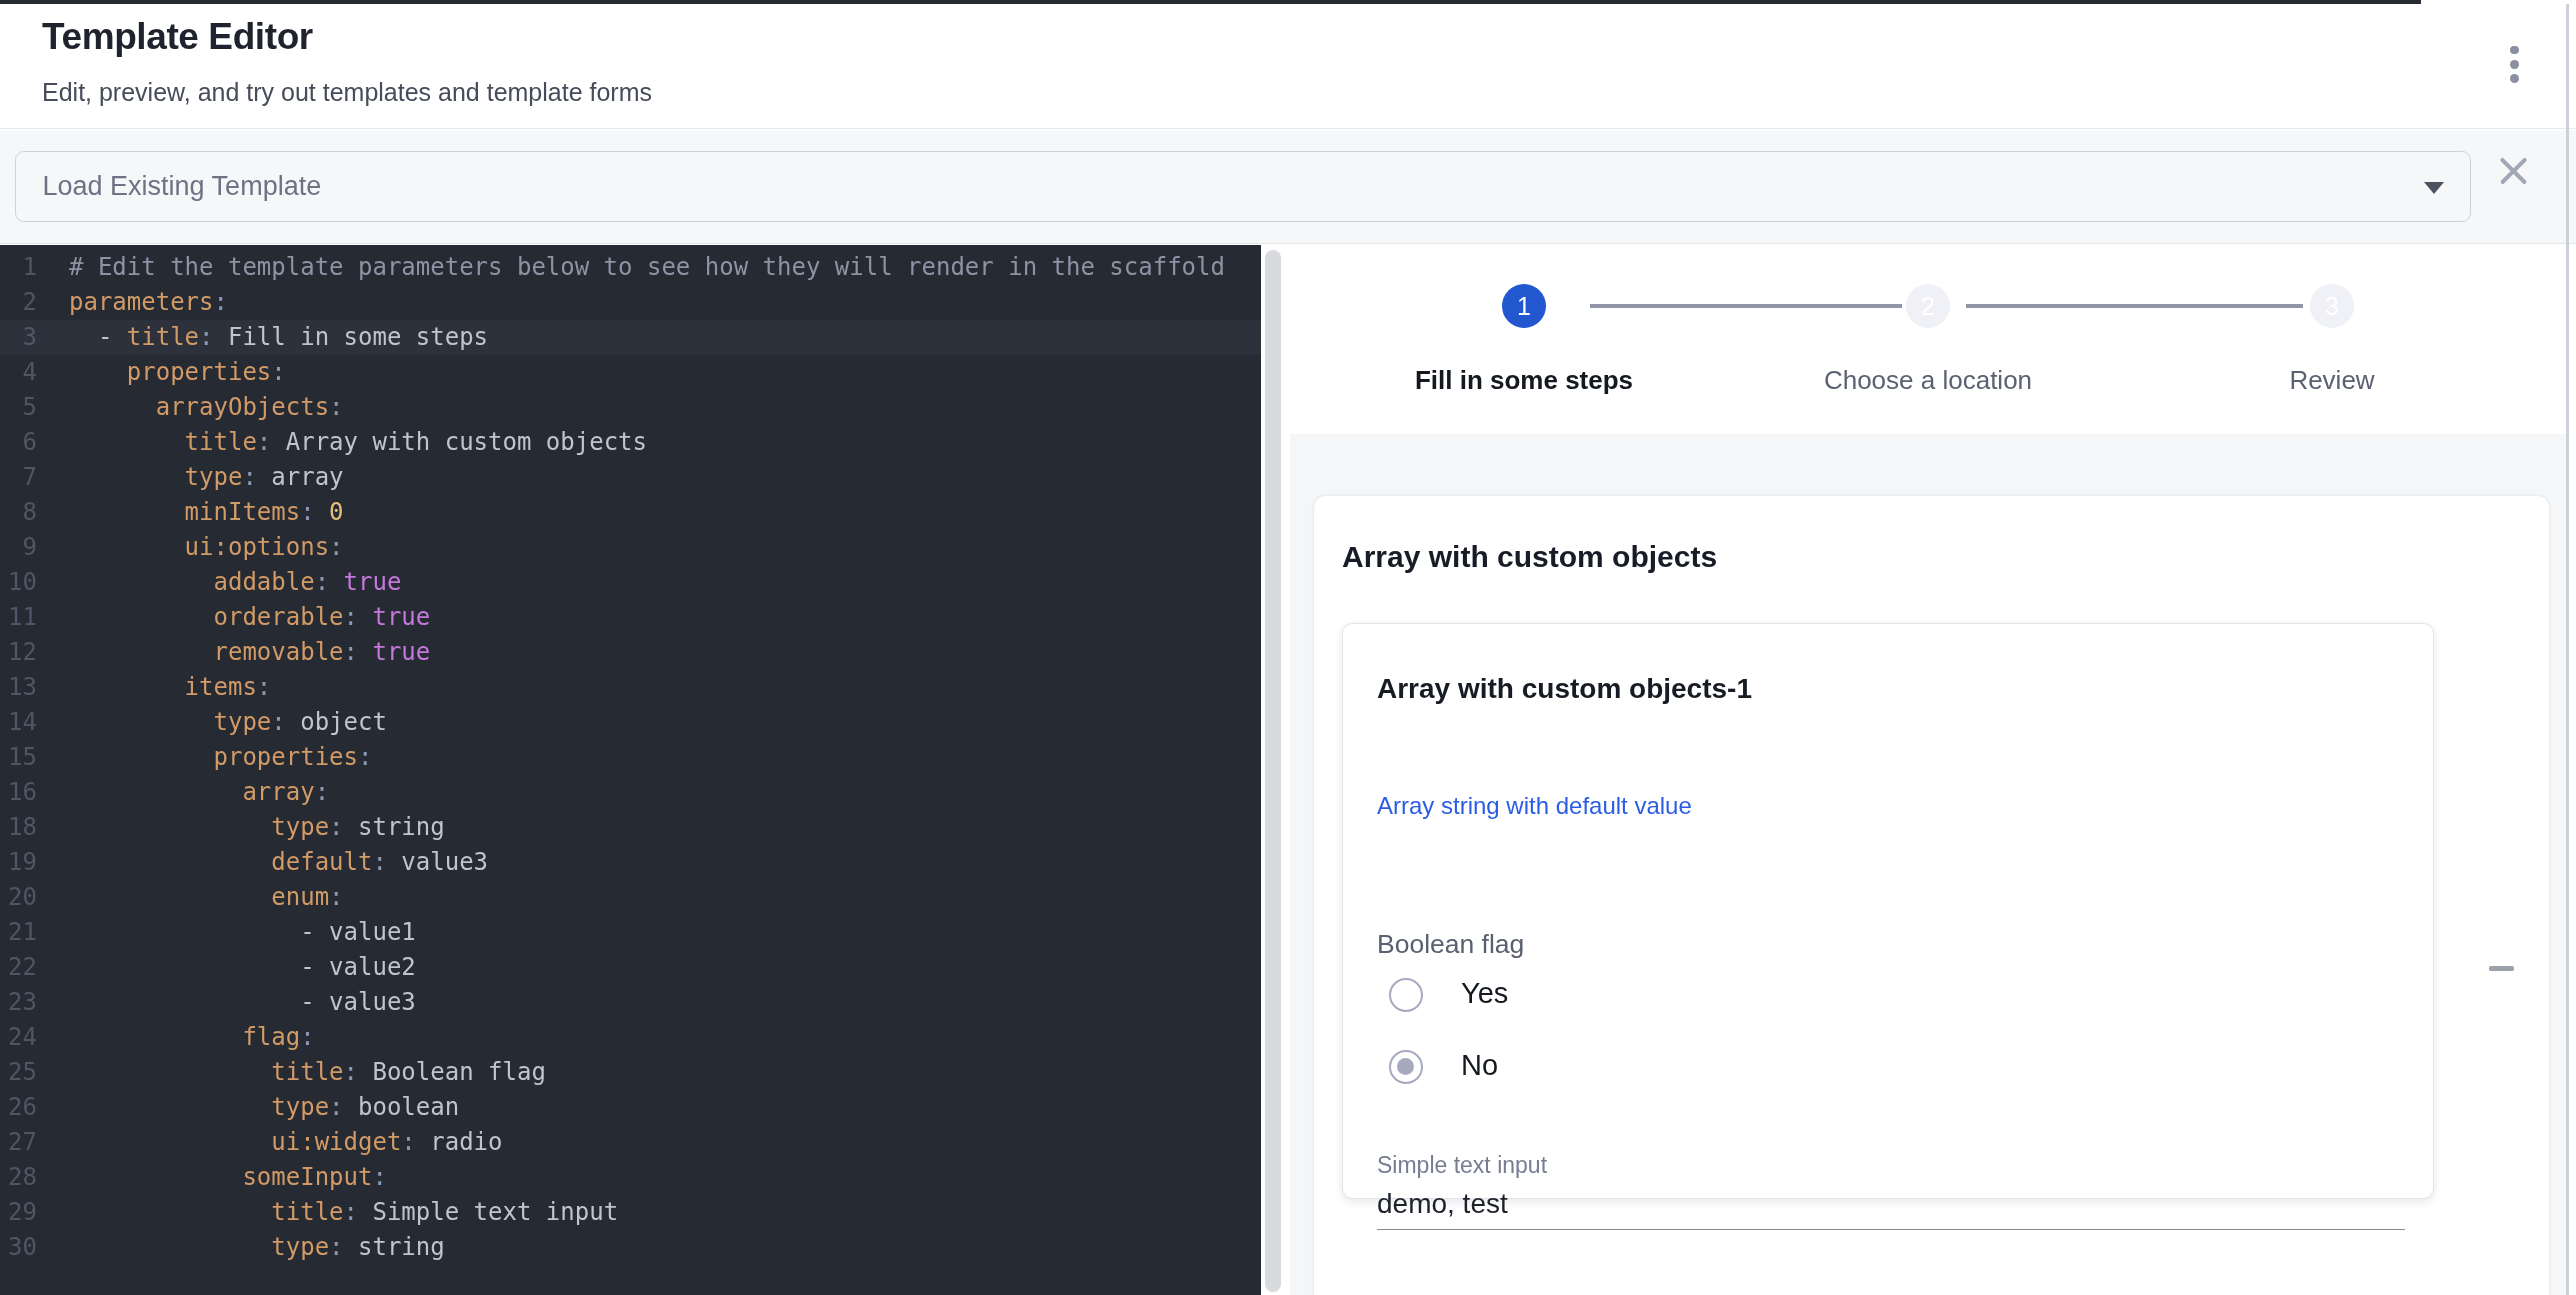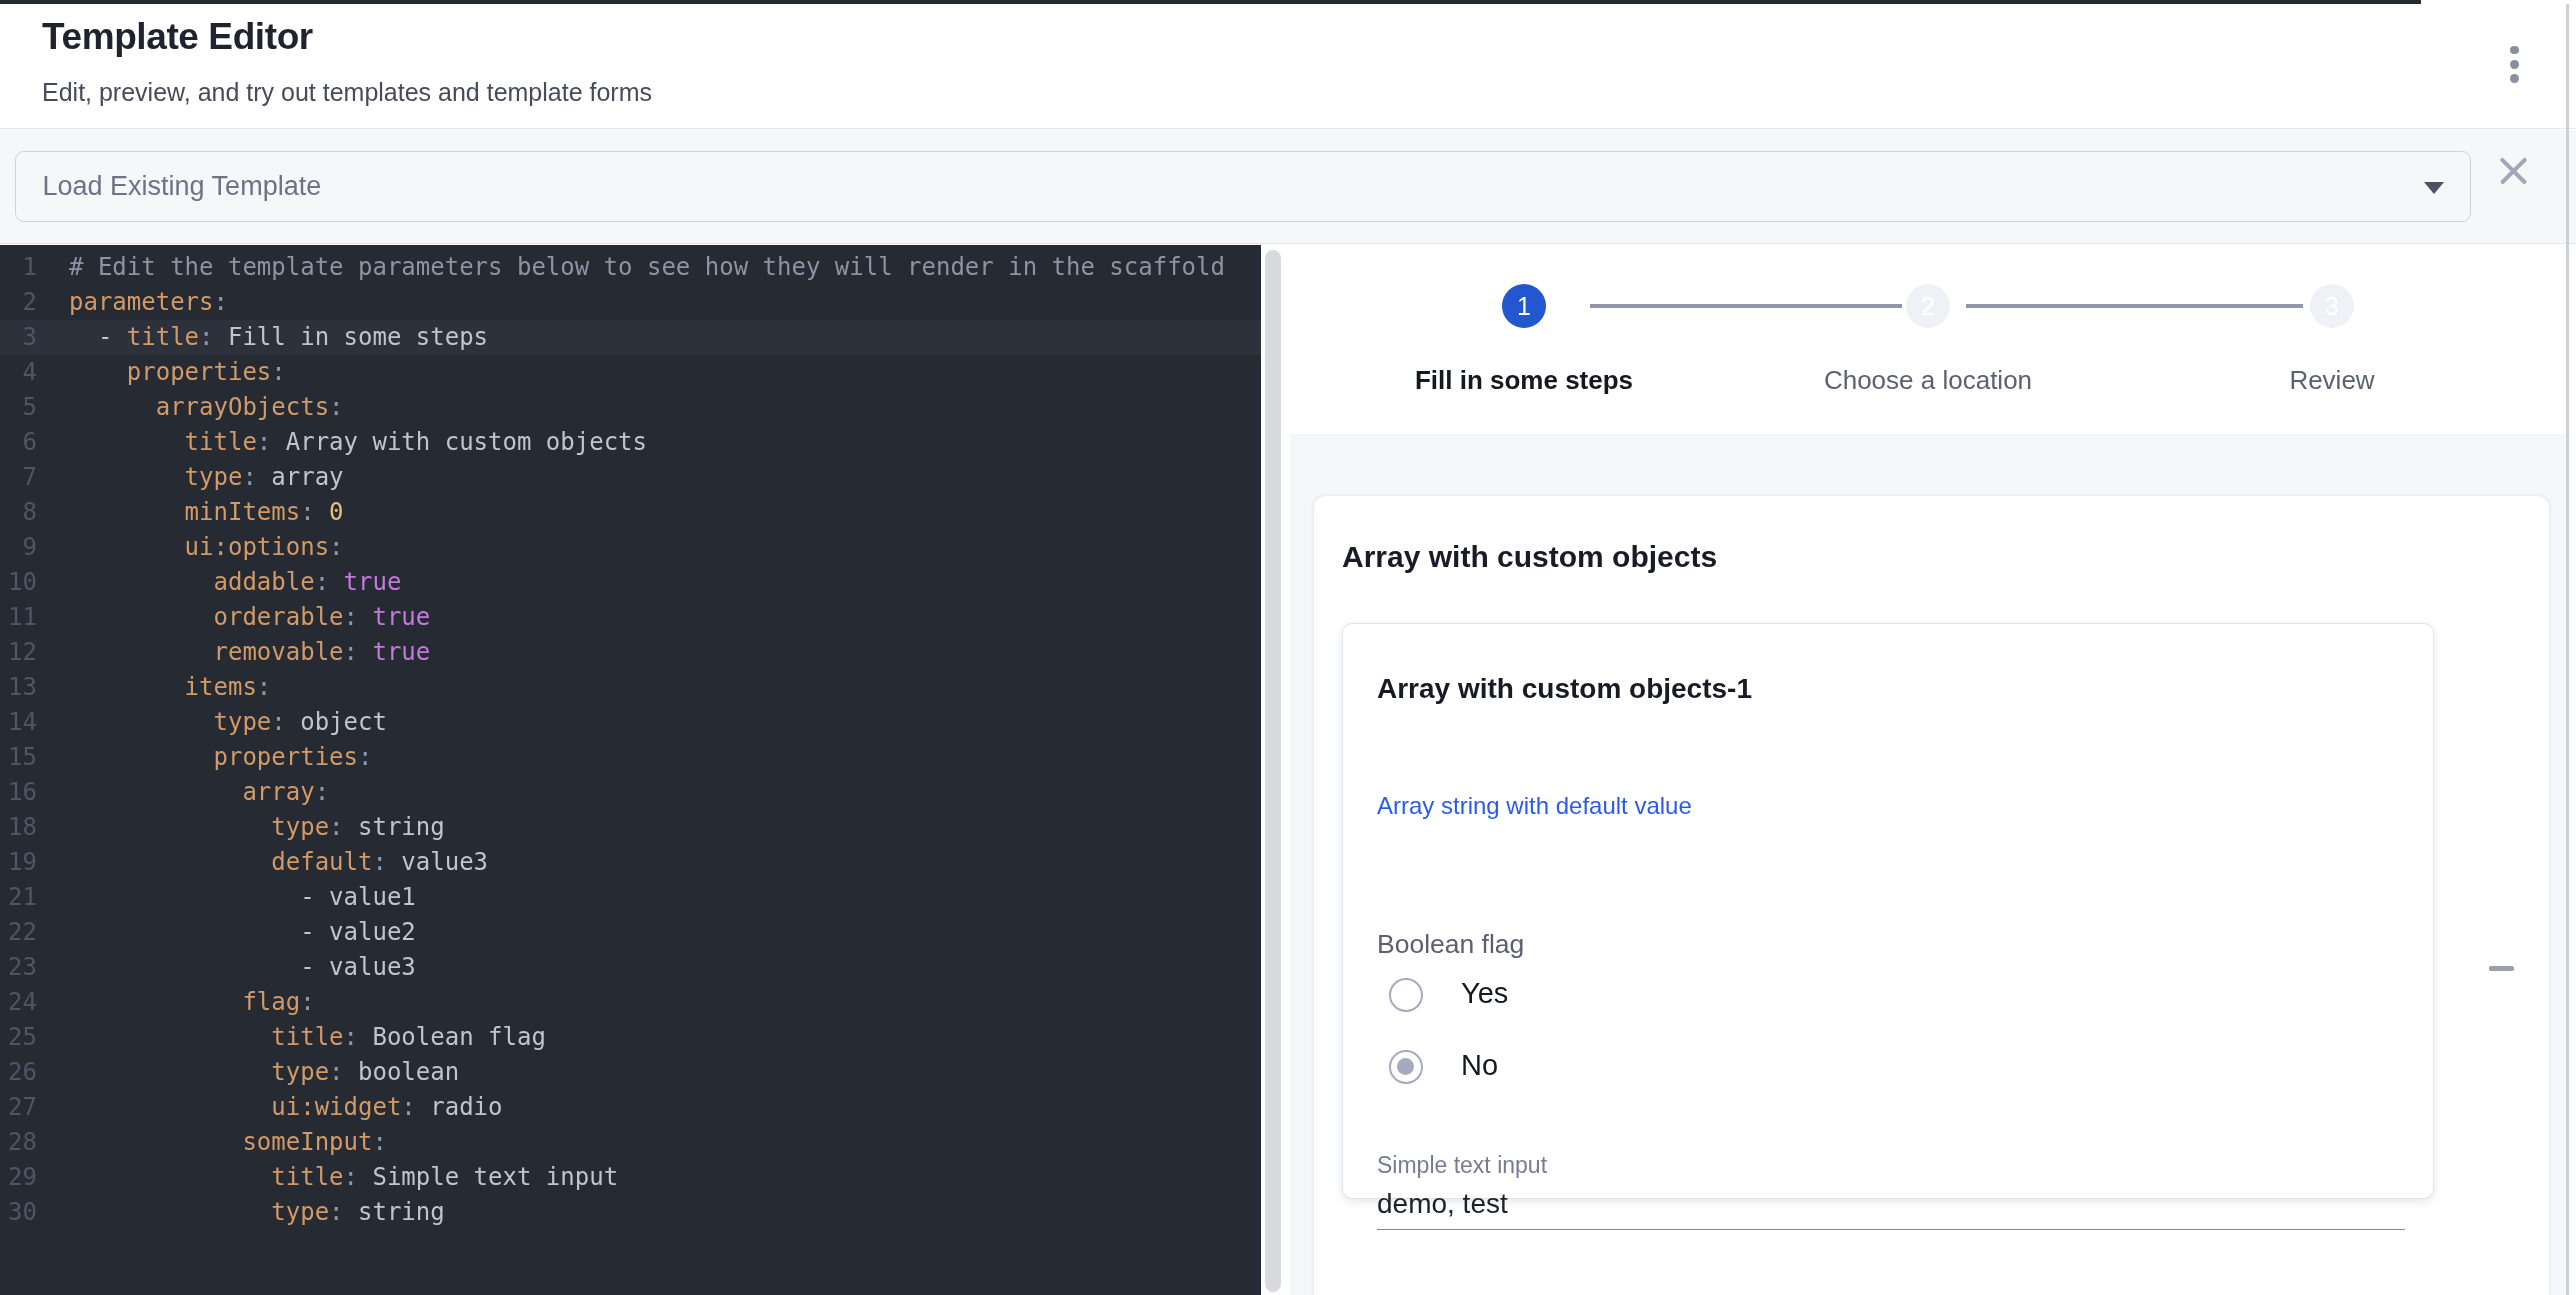--- a/index.html
+++ b/index.html
@@ -123,20 +123,21 @@
         <div class="cm-line"><span class="ln">9</span><span class="code"><span class="tk-val">        </span><span class="tk-key">ui:options</span><span class="tk-pun">:</span></span></div>
         <div class="cm-line"><span class="ln">10</span><span class="code"><span class="tk-val">          </span><span class="tk-key">addable</span><span class="tk-pun">:</span><span class="tk-val"> </span><span class="tk-bool">true</span></span></div>
         <div class="cm-line"><span class="ln">11</span><span class="code"><span class="tk-val">          </span><span class="tk-key">orderable</span><span class="tk-pun">:</span><span class="tk-val"> </span><span class="tk-bool">true</span></span></div>
         <div class="cm-line"><span class="ln">12</span><span class="code"><span class="tk-val">          </span><span class="tk-key">removable</span><span class="tk-pun">:</span><span class="tk-val"> </span><span class="tk-bool">true</span></span></div>
         <div class="cm-line"><span class="ln">13</span><span class="code"><span class="tk-val">        </span><span class="tk-key">items</span><span class="tk-pun">:</span></span></div>
         <div class="cm-line"><span class="ln">14</span><span class="code"><span class="tk-val">          </span><span class="tk-key">type</span><span class="tk-pun">:</span><span class="tk-val"> object</span></span></div>
         <div class="cm-line"><span class="ln">15</span><span class="code"><span class="tk-val">          </span><span class="tk-key">properties</span><span class="tk-pun">:</span></span></div>
         <div class="cm-line"><span class="ln">16</span><span class="code"><span class="tk-val">            </span><span class="tk-key">array</span><span class="tk-pun">:</span></span></div>
         <div class="cm-line"><span class="ln">18</span><span class="code"><span class="tk-val">              </span><span class="tk-key">type</span><span class="tk-pun">:</span><span class="tk-val"> string</span></span></div>
         <div class="cm-line"><span class="ln">19</span><span class="code"><span class="tk-val">              </span><span class="tk-key">default</span><span class="tk-pun">:</span><span class="tk-val"> value3</span></span></div>
+        <div class="cm-line"><span class="ln">20</span><span class="code"><span class="tk-val">              </span><span class="tk-key">enum</span><span class="tk-pun">:</span></span></div>
         <div class="cm-line"><span class="ln">21</span><span class="code"><span class="tk-val">                - value1</span></span></div>
         <div class="cm-line"><span class="ln">22</span><span class="code"><span class="tk-val">                - value2</span></span></div>
         <div class="cm-line"><span class="ln">23</span><span class="code"><span class="tk-val">                - value3</span></span></div>
         <div class="cm-line"><span class="ln">24</span><span class="code"><span class="tk-val">            </span><span class="tk-key">flag</span><span class="tk-pun">:</span></span></div>
         <div class="cm-line"><span class="ln">25</span><span class="code"><span class="tk-val">              </span><span class="tk-key">title</span><span class="tk-pun">:</span><span class="tk-val"> Boolean flag</span></span></div>
         <div class="cm-line"><span class="ln">26</span><span class="code"><span class="tk-val">              </span><span class="tk-key">type</span><span class="tk-pun">:</span><span class="tk-val"> boolean</span></span></div>
         <div class="cm-line"><span class="ln">27</span><span class="code"><span class="tk-val">              </span><span class="tk-key">ui:widget</span><span class="tk-pun">:</span><span class="tk-val"> radio</span></span></div>
         <div class="cm-line"><span class="ln">28</span><span class="code"><span class="tk-val">            </span><span class="tk-key">someInput</span><span class="tk-pun">:</span></span></div>
         <div class="cm-line"><span class="ln">29</span><span class="code"><span class="tk-val">              </span><span class="tk-key">title</span><span class="tk-pun">:</span><span class="tk-val"> Simple text input</span></span></div>
         <div class="cm-line"><span class="ln">30</span><span class="code"><span class="tk-val">              </span><span class="tk-key">type</span><span class="tk-pun">:</span><span class="tk-val"> string</span></span></div>

